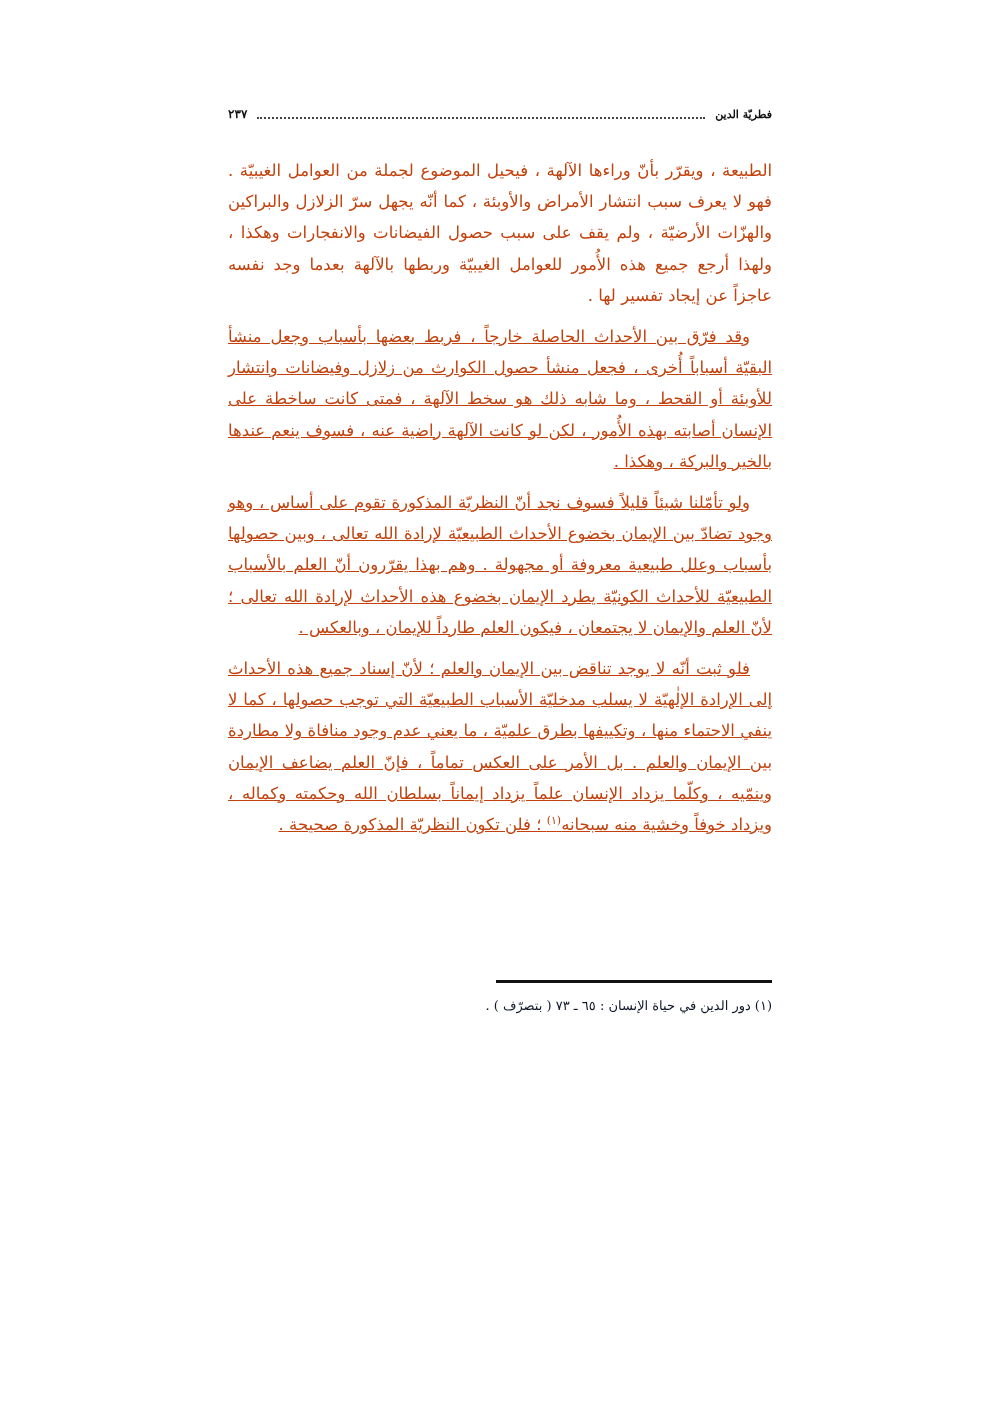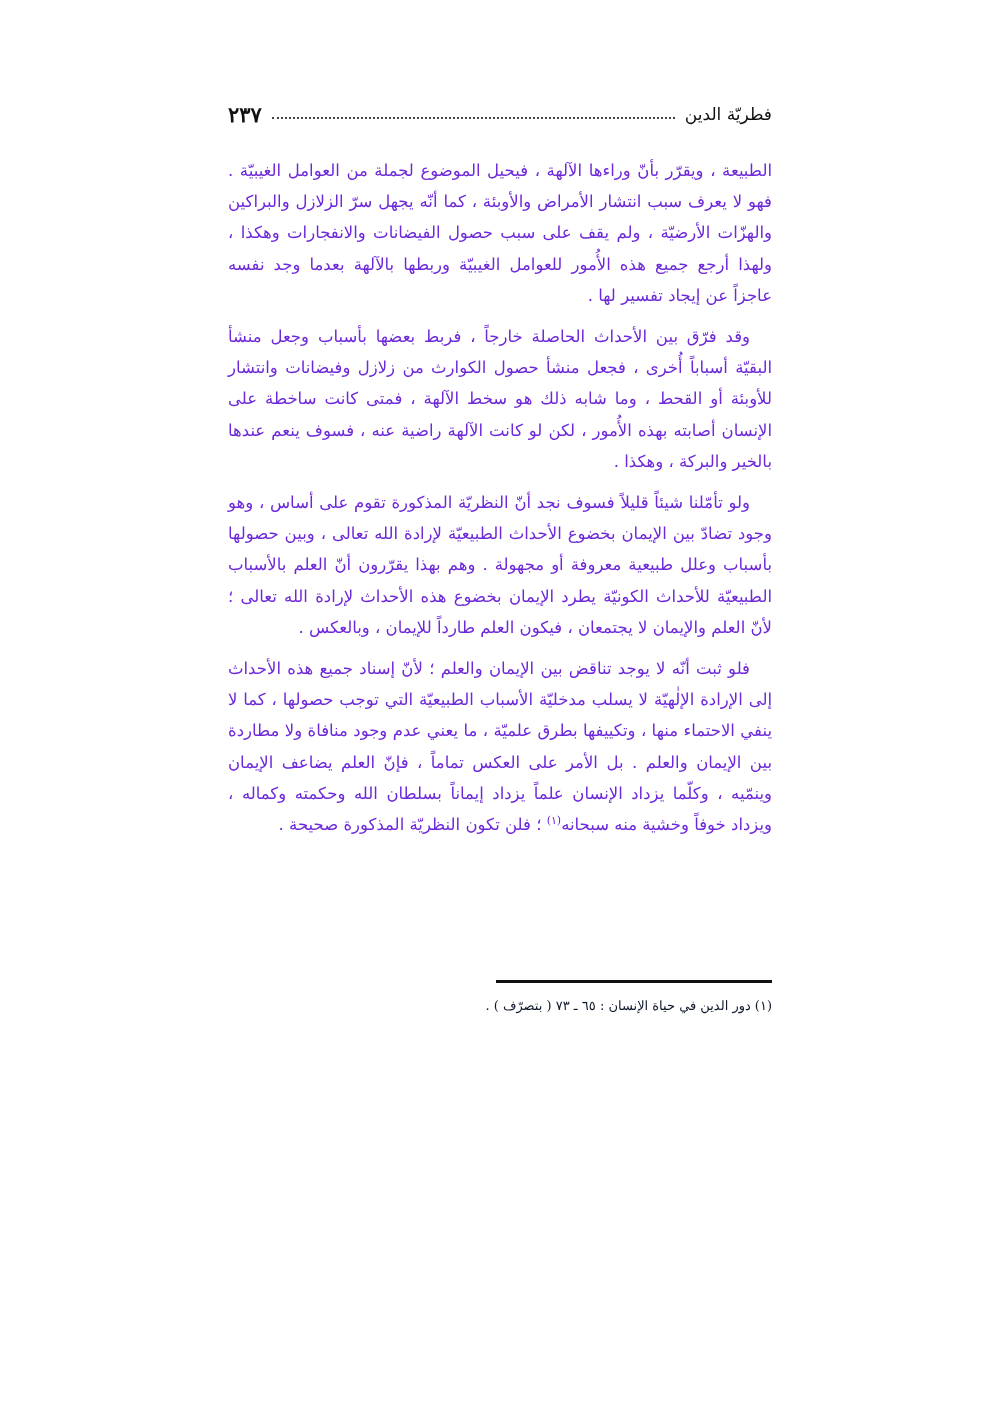--- a/index.html
+++ b/index.html
@@ -3,30 +3,30 @@
   <meta charset="utf-8">
   <style>
     html, body { margin: 0; padding: 0; background: #ffffff; }
     body { width: 992px; height: 1403px; position: relative; overflow: hidden; }
     .page { position: absolute; left: 0; top: 0; width: 992px; height: 1403px; background: #fff; }
     .header {
       position: absolute; left: 228px; top: 100px; width: 544px; height: 28px;
       direction: rtl; display: flex; align-items: center;
       font-family: "DejaVu Serif", serif; color: #111;
     }
-    .running-title { font-size: 17px; font-weight: normal; white-space: nowrap; }
+    .running-title { font-size: 11px; font-weight: bold; white-space: nowrap; }
     .leader { flex: 1; border-bottom: 2px dotted #444; margin: 0 10px; height: 0; position: relative; top: 4px; }
-    .page-number { font-size: 21px; font-weight: bold; white-space: nowrap; }
+    .page-number { font-size: 12px; font-weight: bold; white-space: nowrap; }
     .body-text {
       position: absolute; left: 228px; top: 155px; width: 544px;
       direction: rtl; text-align: justify; text-align-last: right;
-      font-family: "DejaVu Serif", serif; font-size: 16.5px; line-height: 31.2px; color: #6d28d9;
+      font-family: "DejaVu Serif", serif; font-size: 16.5px; line-height: 31.2px; color: #c2410c;
     }
     .para { margin: 0 0 10px 0; }
-    .para.indent { text-indent: 22px; }
+    .para.indent { text-indent: 22px; text-decoration: underline; }
     .fn-ref { font-size: 11px; vertical-align: super; line-height: 0; }
     .footnote-rule {
       position: absolute; left: 496px; top: 980px; width: 276px; height: 3px; background: #111;
     }
     .footnote {
       position: absolute; left: 228px; top: 995px; width: 544px;
       direction: rtl; text-align: right;
       font-family: "DejaVu Serif", serif; font-size: 13px; line-height: 22px; color: #0f172a;
     }
   </style>

